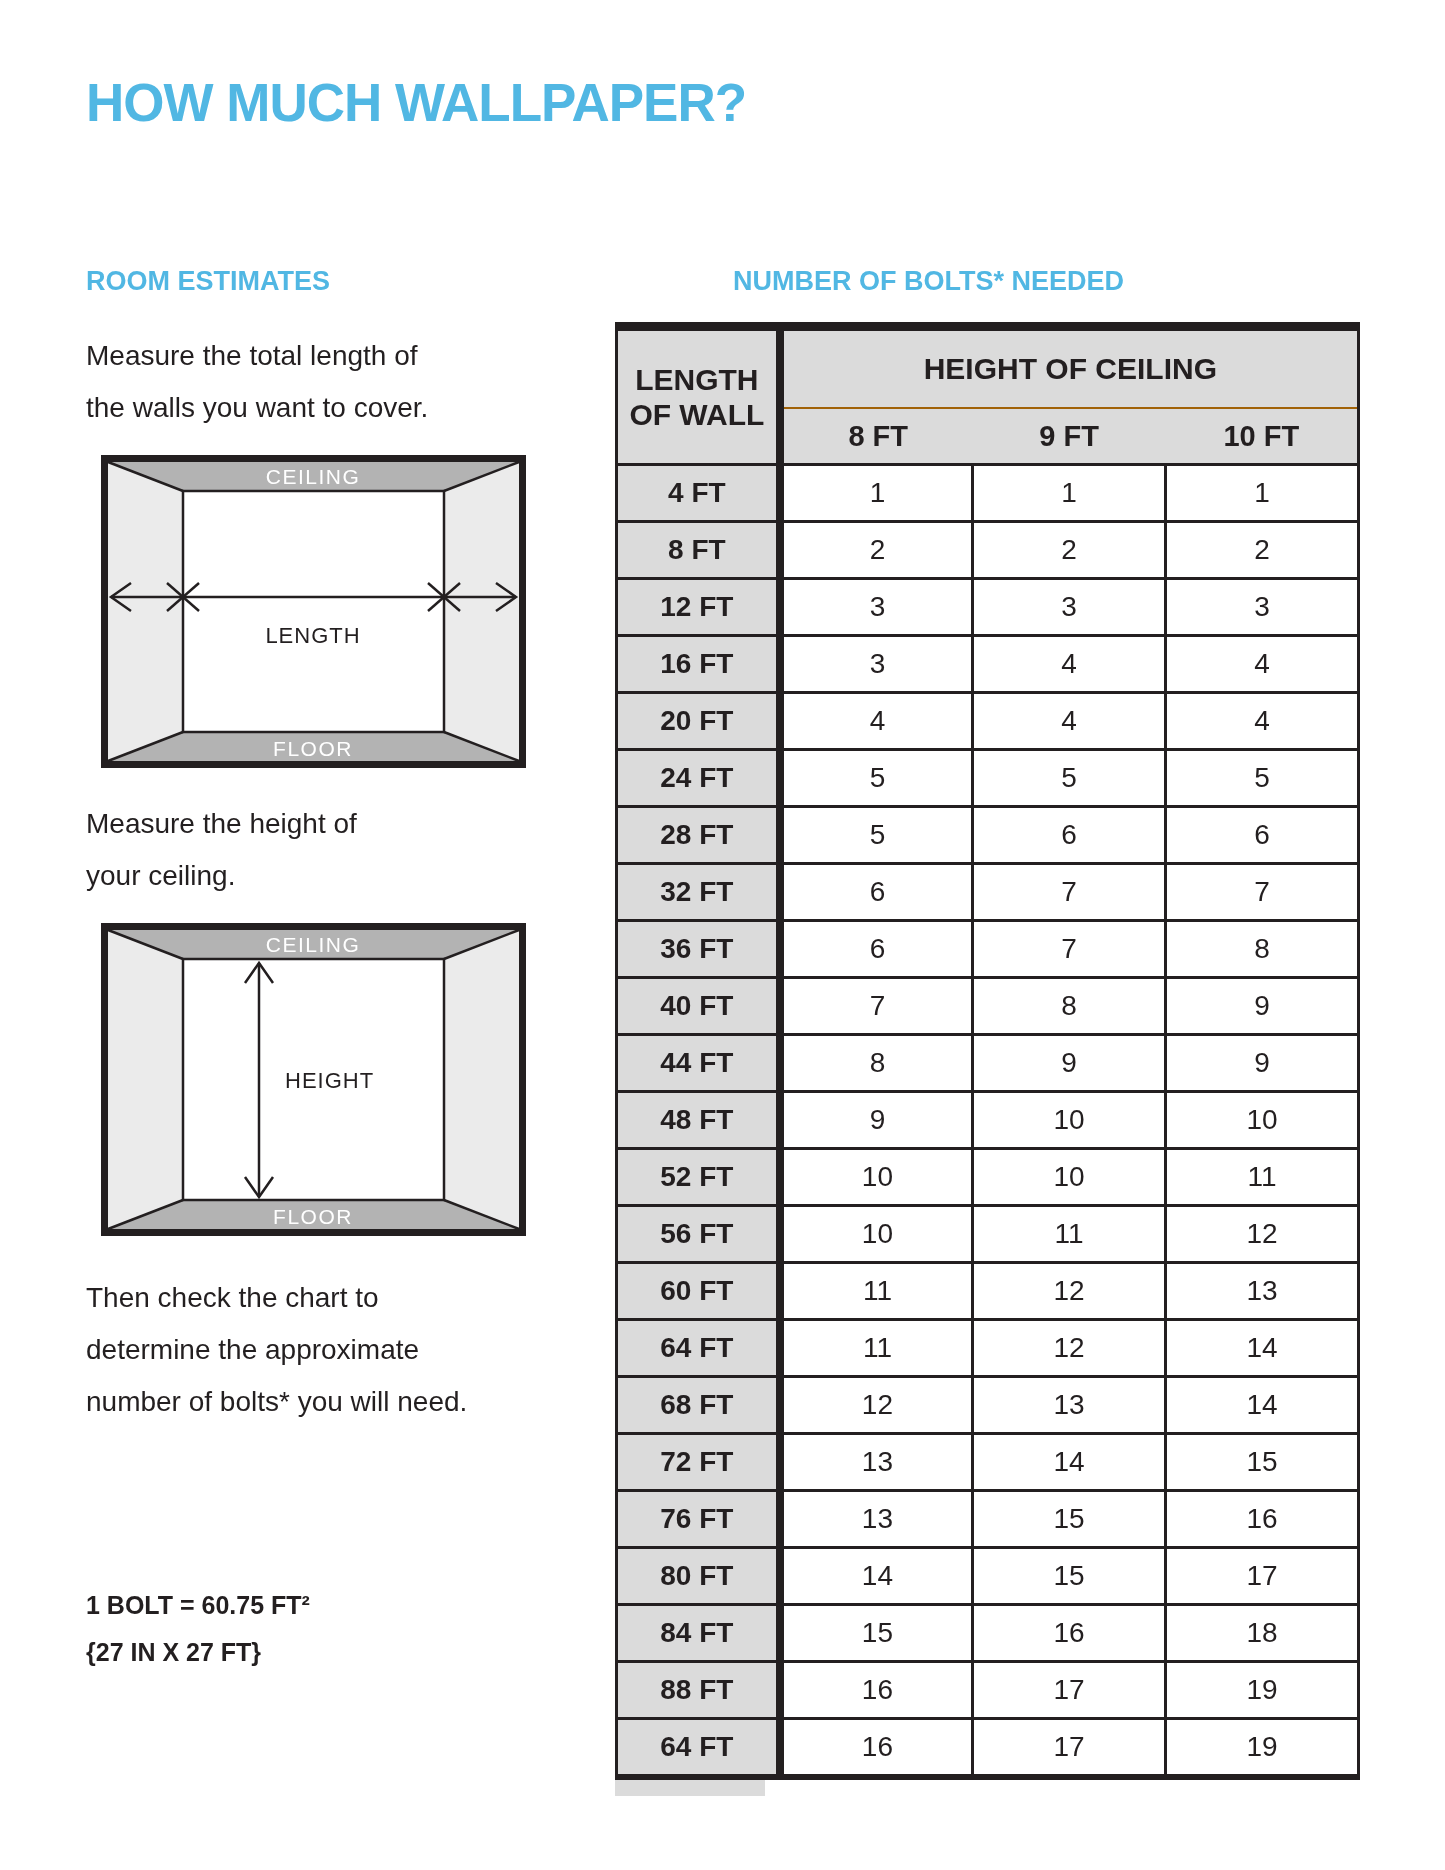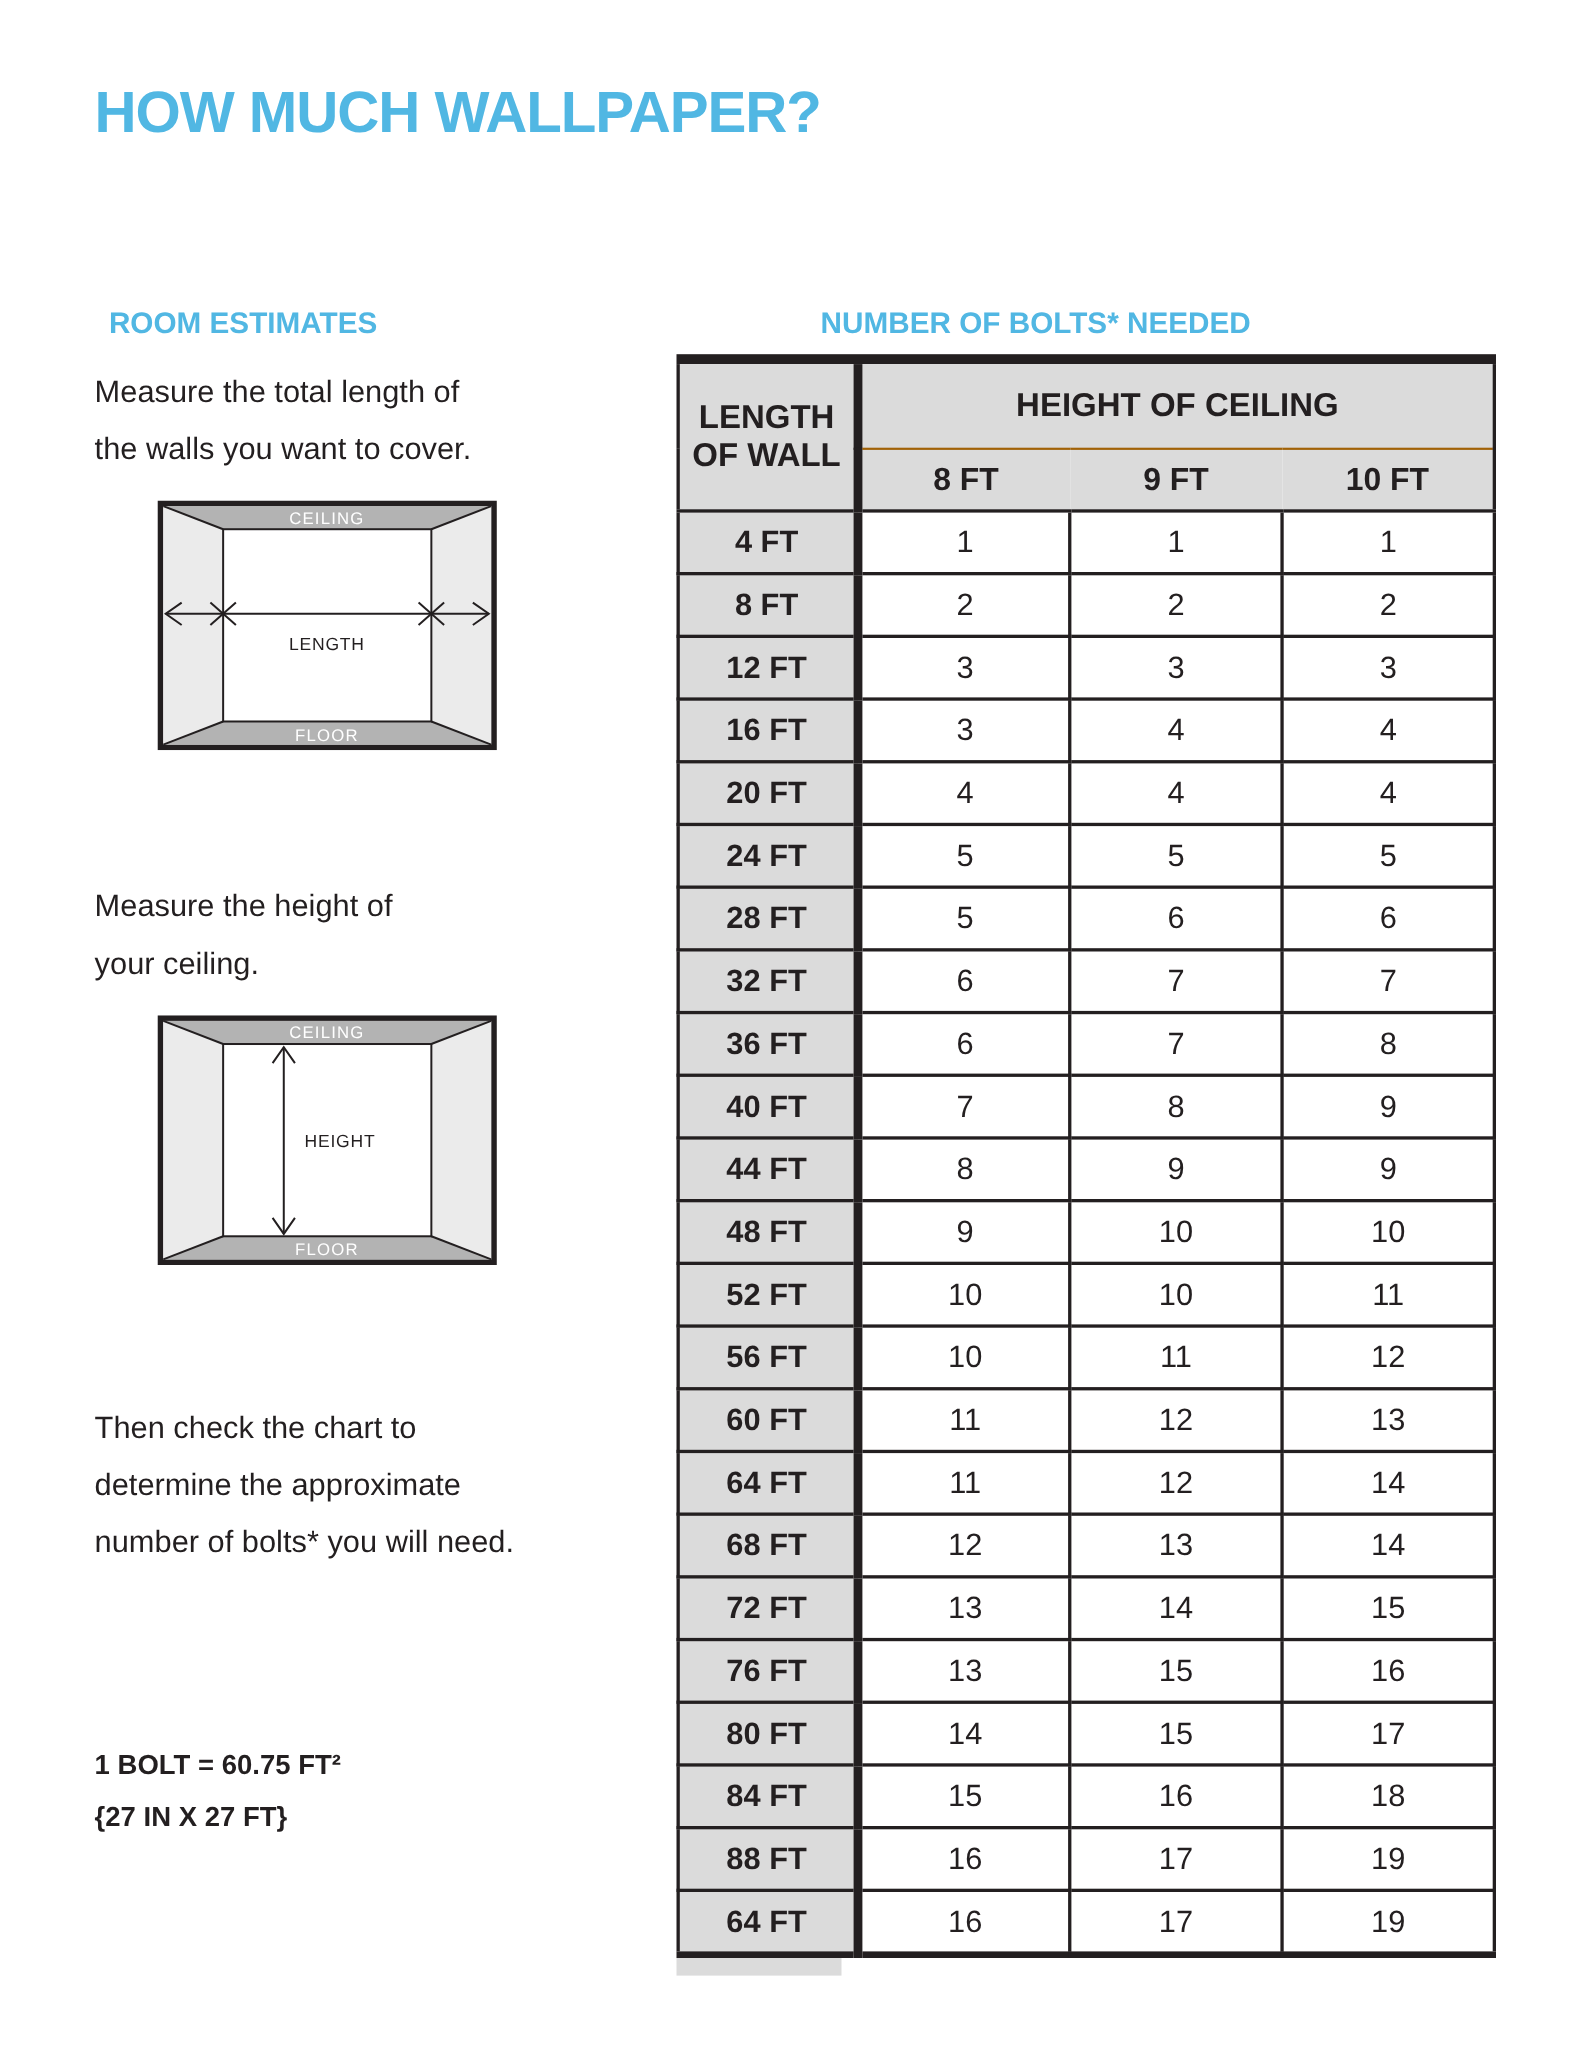--- a/index.html
+++ b/index.html
@@ -20,40 +20,40 @@
     font-weight: bold;
     letter-spacing: -1px;
     color: #51B7E3;
     margin: 0;
   }
   .section-heading {
     position: absolute;
     font-size: 27px;
     font-weight: bold;
     color: #51B7E3;
-    margin: 13px;
+    margin: 0;
   }
   #room-estimates-heading { left: 86px; top: 266px; }
   #bolts-heading { left: 733px; top: 266px; }
   .body-text {
     position: absolute;
     left: 86px;
     font-size: 28px;
     line-height: 52px;
     color: #231F20;
     white-space: pre-line;
   }
   #step1 { top: 330px; }
   #step2 { top: 770px; margin-top: 28px; }
   #step3 { top: 1272px; }
   .diagram {
     position: absolute;
-    left: 85px;
+    left: 101px;
     width: 425px;
-    height: 227px;
+    height: 313px;
   }
   #diagram-length { top: 455px; }
   #diagram-height { top: 923px; }
   .diagram svg { display: block; width: 100%; height: 100%; }
   .footnote {
     position: absolute;
     left: 86px;
     top: 1476px;
     font-size: 30px;
     font-weight: bold;

